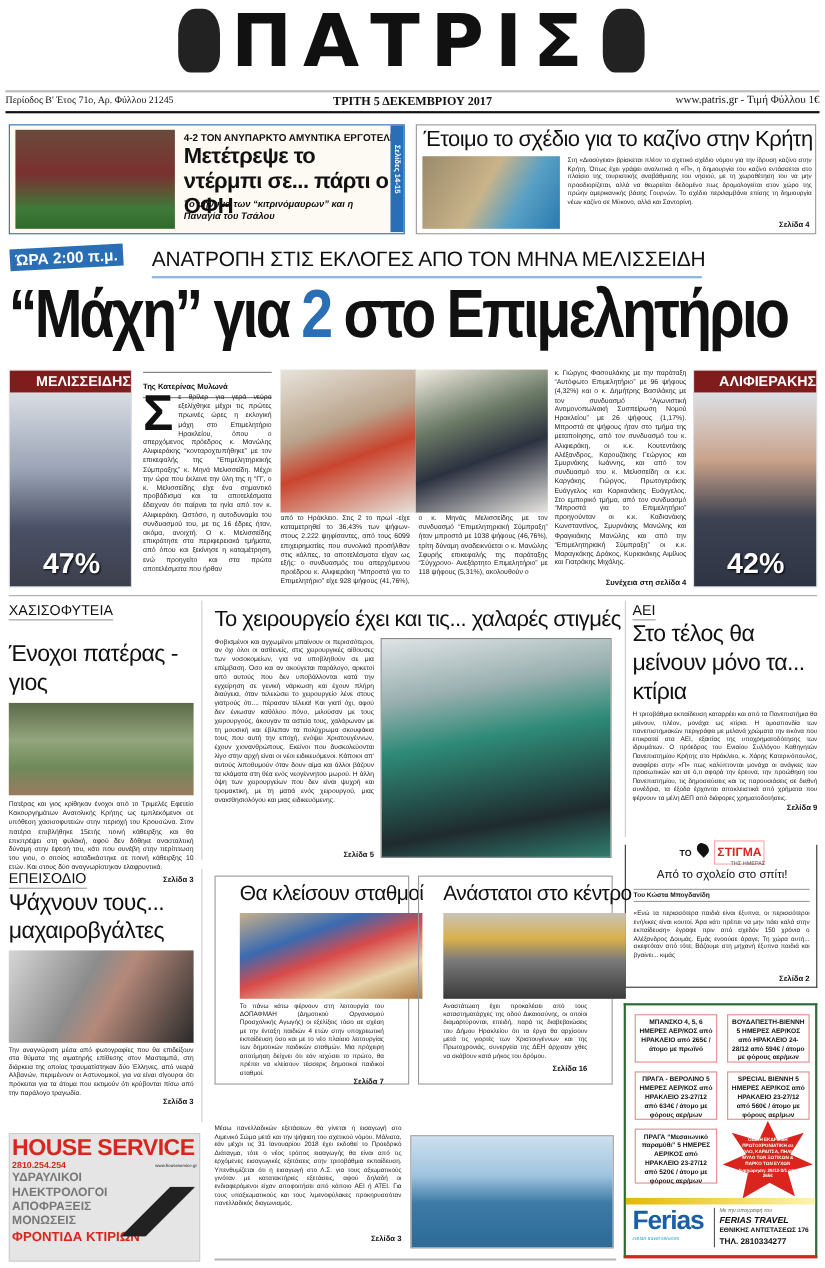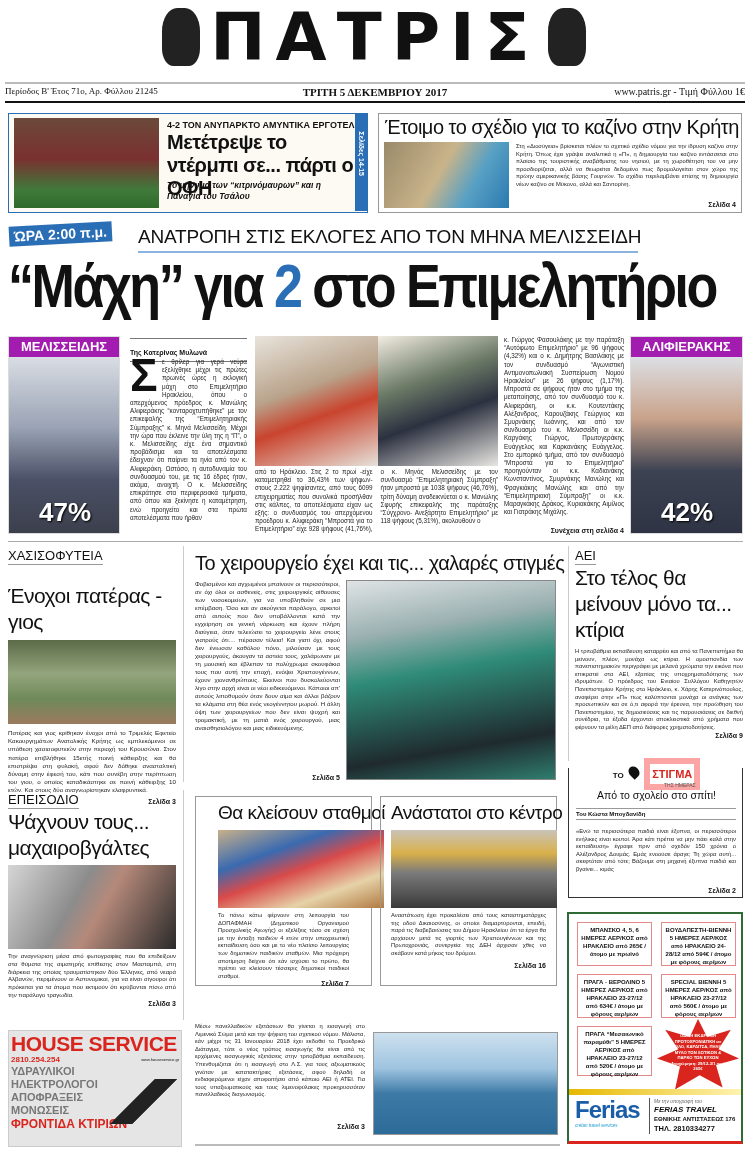--- a/index.html
+++ b/index.html
@@ -16,21 +16,21 @@
 .infobar .l{position:absolute;left:0}
 .infobar .r{position:absolute;right:0;font-size:10px}
 .rule-black{position:absolute;left:5px;width:740px;height:2px;background:#111;top:101px}
 .box{border:1.5px solid #2a6eb5}
 .pic{background:linear-gradient(135deg,#6c7d6a,#b9a88a)}
 .small{font-size:6.3px;line-height:8.2px;text-align:justify;color:#222}
 .pageref{font-weight:bold;font-size:7px;text-align:right}
 .kicker{font-size:13px;border-bottom:1px solid #999;display:inline-block;padding-bottom:1px}
 .sechead{font-size:21px;line-height:26px;letter-spacing:-0.5px}
 .gbox{border:1px solid #999}
-.namebar{background:#a21caf;color:#fff;font-weight:bold;text-align:center;font-size:13px;height:20px;line-height:20px}
+.namebar{background:#7f1d1d;color:#fff;font-weight:bold;text-align:right;font-size:13px;height:20px;line-height:20px}
 .pct{position:absolute;color:#fff;font-weight:900;font-size:26px;text-shadow:1px 1px 2px #000}
 .ad-pink{background:#fff;border:1.5px solid #e48a8a;font-size:6px;font-weight:bold;text-align:center;line-height:8px;padding:3px}
 </style>
 </head>
 <body>
 
 <div class="abs mast">
   <div class="face l"></div>
   <div class="mast-title">ΠΑΤΡΙΣ</div>
   <div class="face r"></div>
@@ -117,21 +117,21 @@
   <div class="kicker">ΑΕΙ</div>
   <div class="sechead" style="font-size:21px;line-height:26px">Στο τέλος θα μείνουν μόνο τα... κτίρια</div>
   <div class="small" style="margin-top:5px;width:168px;font-size:5.8px;line-height:7.6px">Η τριτοβάθμια εκπαίδευση καταρρέει και από τα Πανεπιστήμια θα μείνουν, πλέον, μονάχα ως κτίρια. Η ομοσπονδία των πανεπιστημιακών περιγράφει με μελανά χρώματα την εικόνα που επικρατεί στα ΑΕΙ, εξαιτίας της υποχρηματοδότησης των ιδρυμάτων. Ο πρόεδρος του Ενιαίου Συλλόγου Καθηγητών Πανεπιστημίου Κρήτης στο Ηράκλειο, κ. Χάρης Κατερινόπουλος, αναφέρει στην «Π» πως καλύπτονται μονάχα οι ανάγκες των προσωπικών και σε ό,τι αφορά την έρευνα, την προώθηση του Πανεπιστημίου, τις δημοσιεύσεις και τις παρουσιάσεις σε διεθνή συνέδρια, τα έξοδα έρχονται αποκλειστικά από χρήματα που φέρνουν τα μέλη ΔΕΠ από διάφορες χρηματοδοτήσεις.</div>
   <div class="pageref" style="width:168px">Σελίδα 9</div>
 </div>
 
 <div class="abs" style="left:568px;top:768px;width:175px;height:130px;border:1.5px solid #333;border-top:none">
   <div class="abs" style="left:0;top:-2px;width:175px;text-align:center;font-size:8px">
     <span style="font-weight:bold">ΤΟ</span>
     <span style="display:inline-block;width:10px;height:12px;background:#111;border-radius:50% 50% 50% 0;transform:rotate(-45deg);margin:0 3px"></span>
-    <span style="color:#d9251d;font-weight:bold;font-size:11px;border:6px solid #fca5a5;padding:4px 2px">ΣΤΙΓΜΑ</span>
+    <span style="color:#d9251d;font-weight:bold;font-size:11px;border:1px solid #fca5a5;padding:4px 2px">ΣΤΙΓΜΑ</span>
   </div>
   <div class="abs" style="left:95px;top:14px;font-size:5px;color:#555">ΤΗΣ ΗΜΕΡΑΣ</div>
   <div class="abs" style="left:0;top:21px;width:175px;text-align:center;font-size:10.5px">Από το σχολείο στο σπίτι!</div>
   <div class="abs" style="left:7px;top:40px;width:160px;font-size:6px;font-weight:bold;border-top:1px solid #999;border-bottom:1px solid #999;padding:2px 0">Του Κώστα Μπογδανίδη</div>
   <div class="abs small" style="left:7px;top:60px;width:160px;font-size:5.8px;line-height:7.6px">«Ενώ τα περισσότερα παιδιά είναι έξυπνα, οι περισσότεροι ενήλικες είναι κουτοί. Άρα κάτι πρέπει να μην πάει καλά στην εκπαίδευση» έγραφε πριν από σχεδόν 150 χρόνια ο Αλέξανδρος Δουμάς. Εμάς ενοούσε άραγε; Τη χώρα αυτή... σκεφτόταν από τότε; Βάζουμε στη μηχανή έξυπνα παιδιά και βγαίνει... κιμάς</div>
   <div class="abs pageref" style="right:6px;bottom:3px">Σελίδα 2</div>
 </div>
 
 <div class="abs" style="left:8px;top:790px;width:176px;height:230px;border-right:1px solid #ccc">
   <div class="kicker">ΕΠΕΙΣΟΔΙΟ</div>
@@ -141,21 +141,21 @@
   <div class="pageref" style="width:168px">Σελίδα 3</div>
 </div>
 
 <div class="abs gbox" style="left:195px;top:796px;width:177px;height:190px;padding:3px 22px">
   <div class="sechead" style="font-size:19px;white-space:nowrap">Θα κλείσουν σταθμοί</div>
   <div style="width:166px;height:78px;margin-top:4px;background:linear-gradient(160deg,#c8b08a 0%,#3a6ab0 30%,#d84a4a 50%,#e6d2a8 75%,#b07840 100%)"></div>
   <div class="small" style="margin-top:4px;font-size:5.8px;line-height:7.6px">Το πάνω κάτω φέρνουν στη λειτουργία του ΔΟΠΑΦΜΑΗ (Δημοτικού Οργανισμού Προσχολικής Αγωγής) οι εξελίξεις τόσο σε σχέση με την ένταξη παιδιών 4 ετών στην υποχρεωτική εκπαίδευση όσο και με το νέο πλαίσιο λειτουργίας των δημοτικών παιδικών σταθμών. Μια πρόχειρη αποτίμηση δείχνει ότι εάν ισχύσει το πρώτο, θα πρέπει να κλείσουν τέσσερις δημοτικοί παιδικοί σταθμοί.</div>
   <div class="pageref">Σελίδα 7</div>
 </div>
 
-<div class="abs gbox" style="left:380px;top:796px;width:177px;height:190px;padding:3px 10px">
+<div class="abs gbox" style="left:380px;top:796px;width:177px;height:190px;padding:3px 22px">
   <div class="sechead" style="font-size:19px;white-space:nowrap">Ανάστατοι στο κέντρο</div>
   <div style="width:166px;height:78px;margin-top:4px;background:linear-gradient(180deg,#c9c3b8 0%,#d9b04a 30%,#7a7a7a 55%,#3a3a3a 100%)"></div>
   <div class="small" style="margin-top:4px;font-size:5.8px;line-height:7.6px">Αναστάτωση έχει προκαλέσει από τους καταστηματάρχες της οδού Δικαιοσύνης, οι οποίοι διαμαρτύρονται, επειδή, παρά τις διαβεβαιώσεις του Δήμου Ηρακλείου ότι τα έργα θα αρχίσουν μετά τις γιορτές των Χριστουγέννων και της Πρωτοχρονιάς, συνεργεία της ΔΕΗ άρχισαν χθες να σκάβουν κατά μήκος του δρόμου.</div>
   <div class="pageref" style="margin-top:4px">Σελίδα 16</div>
 </div>
 
 <div class="abs" style="left:195px;top:995px;width:365px;height:150px">
   <div class="abs small" style="left:0;top:28px;width:170px;font-size:5.8px;line-height:7.6px">Μέσω πανελλαδικών εξετάσεων θα γίνεται η εισαγωγή στο Λιμενικό Σώμα μετά και την ψήφιση του σχετικού νόμου. Μάλιστα, εάν μέχρι τις 31 Ιανουαρίου 2018 έχει εκδοθεί το Προεδρικό Διάταγμα, τότε ο νέος τρόπος εισαγωγής θα είναι από τις ερχόμενες εισαγωγικές εξετάσεις στην τριτοβάθμια εκπαίδευση. Υπενθυμίζεται ότι η εισαγωγή στο Λ.Σ. για τους αξιωματικούς γινόταν με κατατακτήριες εξετάσεις, αφού δηλαδή οι ενδιαφερόμενοι είχαν αποφοιτήσει από κάποιο ΑΕΙ ή ΑΤΕΙ. Για τους υπαξιωματικούς και τους λιμενοφύλακες προκηρυσσόταν πανελλαδικός διαγωνισμός.</div>
   <div class="abs pageref" style="left:100px;top:128px;width:70px">Σελίδα 3</div>
   <div class="abs" style="left:178px;top:37px;width:185px;height:103px;border:1px solid #999;background:linear-gradient(180deg,#cde0ee 0%,#9fc4e0 35%,#3d7aa6 60%,#2c6a98 100%)"></div>

